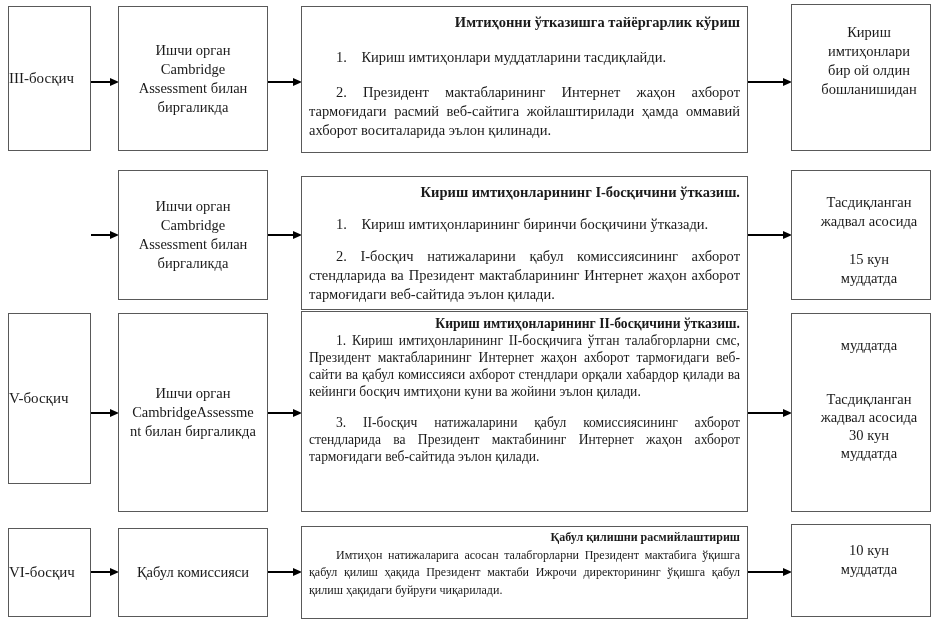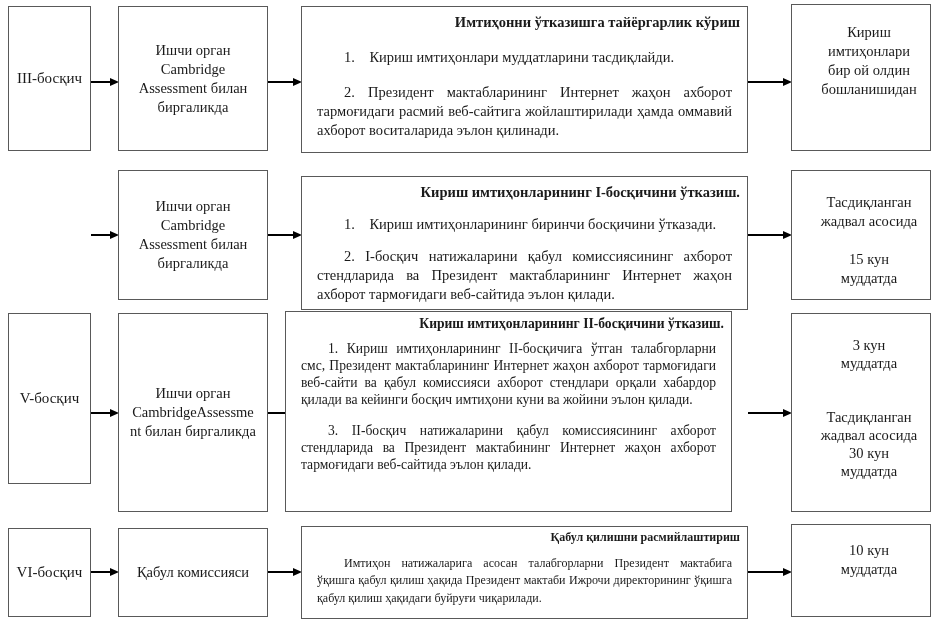--- a/index.html
+++ b/index.html
@@ -5,33 +5,33 @@
   html,body{margin:0;padding:0;background:#ffffff;}
   .canvas{
     position:relative;width:936px;height:624px;background:#ffffff;
     font-family:"Liberation Serif","DejaVu Serif",serif;color:#1a1a1a;
     overflow:hidden;
   }
   .box{
     position:absolute;border:1px solid #595959;background:#ffffff;
     box-sizing:border-box;
   }
-  .stage{display:flex;align-items:center;justify-content:center;font-size:15px;}
+  .stage{display:flex;align-items:center;font-size:15px;}
   .actor{
     display:flex;flex-direction:column;align-items:center;justify-content:center;
     font-size:14.5px;line-height:19px;text-align:center;padding:2px;
   }
   .timing{font-size:14.5px;line-height:19px;text-align:center;padding-left:20px;padding-right:4px;}
   .tline{min-height:19px;}
   .main{padding:6px 7px;}
   .m-a{font-size:14.5px;line-height:19px;}
   .m-b{font-size:13.6px;line-height:17px;padding-top:3px;}
   .m-c{font-size:12px;line-height:17.5px;padding-top:2px;}
   .mtitle{margin:0;font-weight:700;text-align:right;}
-  .mp{margin:8px;text-align:justify;text-indent:27px;}
+  .mp{margin:0;text-align:justify;text-indent:27px;}
   .gap16{margin-top:16px;}
   .gap13{margin-top:13px;}
   .gap14{margin-top:14px;}
   .arrow{position:absolute;height:2px;background:#000000;}
   .arrow::after{
     content:"";position:absolute;right:-9px;top:-3px;width:0;height:0;
     border-left:9px solid #000000;border-top:4px solid transparent;
     border-bottom:4px solid transparent;
   }
 </style>
@@ -89,28 +89,27 @@
   <div class="box stage" style="left:8px;top:313px;width:83px;height:171px">
     <span>V-босқич</span>
   </div>
   <div class="arrow" style="left:91px;top:412px;width:19px"></div>
   <div class="box actor" style="left:118px;top:313px;width:150px;height:199px">
     <div>Ишчи орган</div>
     <div>CambridgeAssessme</div>
     <div>nt билан биргаликда</div>
   </div>
   <div class="arrow" style="left:268px;top:412px;width:25px"></div>
-  <div class="box main m-b" style="left:285px;top:311px;width:447px;height:201px">
+  <div class="box main m-b" style="left:301px;top:311px;width:447px;height:201px">
     <p class="mtitle">Кириш имтиҳонларининг II-босқичини ўтказиш.</p>
     <p class="mp">1. Кириш имтиҳонларининг II-босқичига ўтган талабгорларни смс, Президент мактабларининг Интернет жаҳон ахборот тармоғидаги веб-сайти ва қабул комиссияси ахборот стендлари орқали хабардор қилади ва кейинги босқич имтиҳони куни ва жойини эълон қилади.</p>
     <p class="mp gap14">3. II-босқич натижаларини қабул комиссиясининг ахборот стендларида ва Президент мактабининг Интернет жаҳон ахборот тармоғидаги веб-сайтида эълон қилади.</p>
   </div>
   <div class="arrow" style="left:748px;top:412px;width:35px"></div>
   <div class="box timing" style="left:791px;top:313px;width:140px;height:199px;padding-top:22px;line-height:18px">
-    <div class="tline" style="min-height:18px">3 кун</div>
     <div class="tline" style="min-height:18px">муддатда</div>
     <div class="tline" style="min-height:18px"></div>
     <div class="tline" style="min-height:18px"></div>
     <div class="tline" style="min-height:18px">Тасдиқланган</div>
     <div class="tline" style="min-height:18px">жадвал асосида</div>
     <div class="tline" style="min-height:18px">30 кун</div>
     <div class="tline" style="min-height:18px">муддатда</div>
   </div>
 
   <div class="box stage" style="left:8px;top:528px;width:83px;height:89px">

